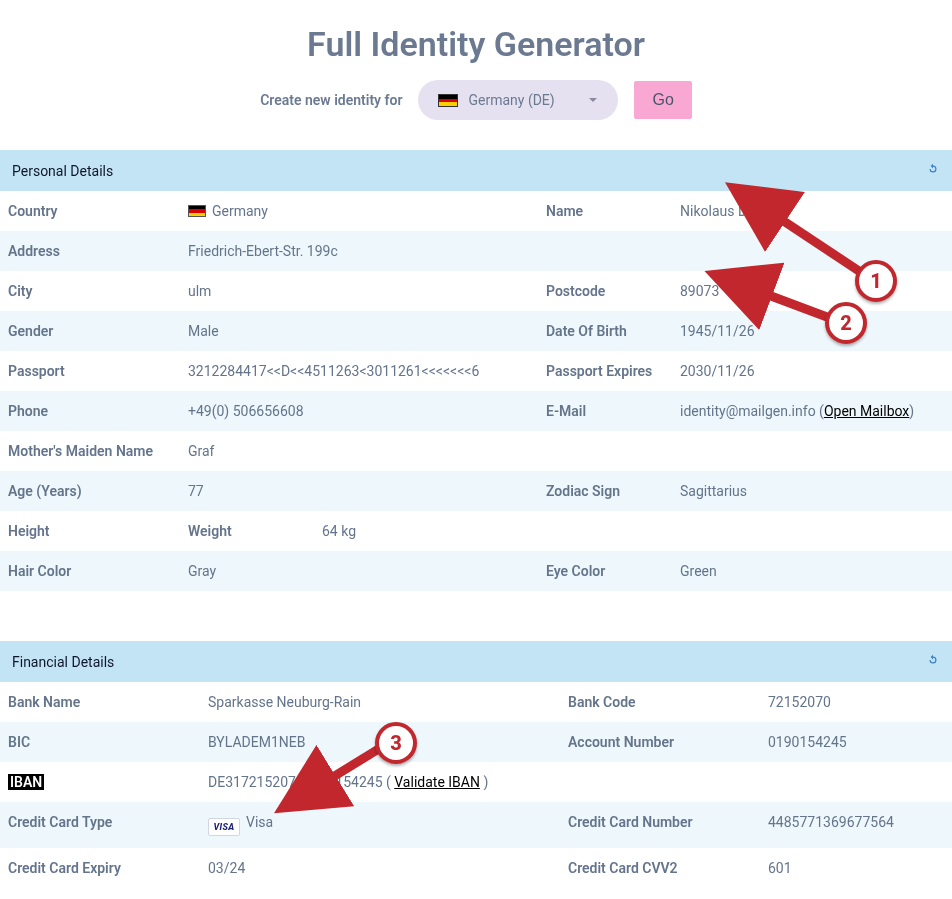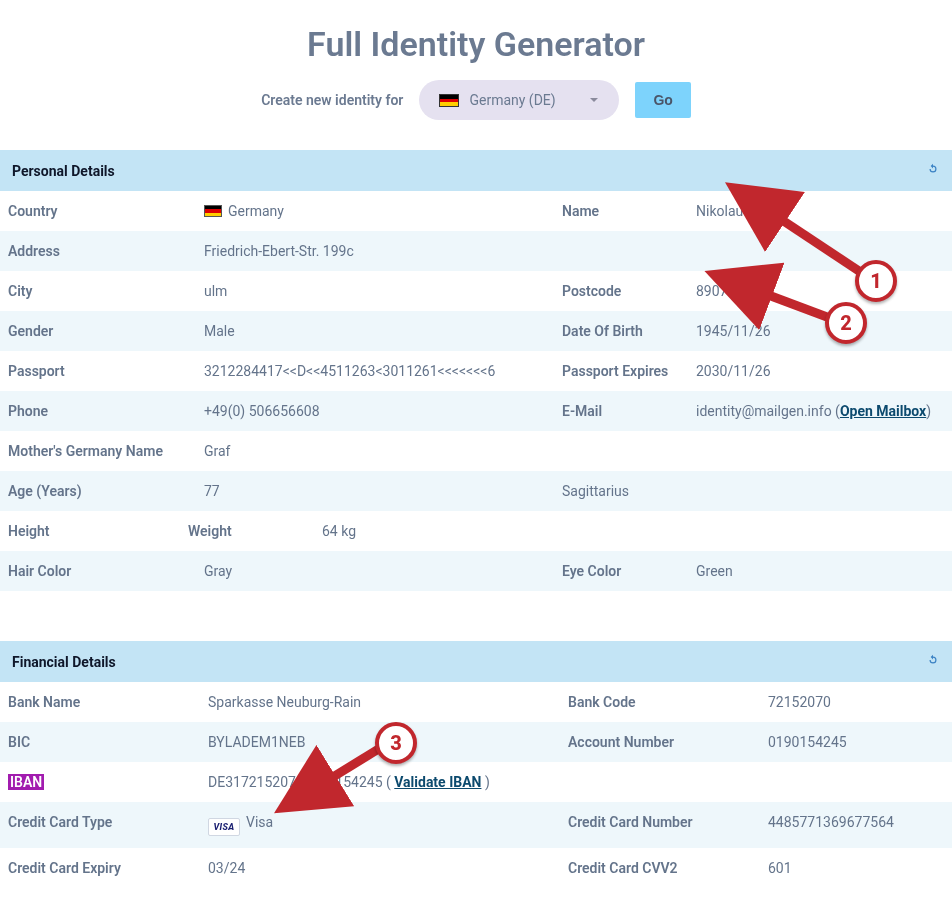--- a/index.html
+++ b/index.html
@@ -5,44 +5,44 @@
   * { box-sizing: border-box; margin: 0; padding: 0; }
   body { font-family: -apple-system, BlinkMacSystemFont, "Segoe UI", Roboto, Arial, sans-serif; background: #fff; color: #6b7280; width: 952px; font-size: 14px; }
   .page-title { text-align: center; color: #6b7a91; font-size: 34px; font-weight: 600; padding: 24px 0 16px; }
   .create-row { display: flex; align-items: center; justify-content: center; gap: 16px; padding: 0 0 30px; }
   .create-label { color: #6b7a91; font-weight: 600; font-size: 14px; }
   .country-select { display: inline-flex; align-items: center; gap: 10px; background: #e5e1f0; border-radius: 30px; padding: 12px 20px; min-width: 200px; position: relative; cursor: pointer; justify-content: flex-end; }
   .country-select .flag { width: 20px; height: 13px; display: inline-block; position: relative; background: linear-gradient(to bottom, #000 0 33.3%, #dd0000 33.3% 66.6%, #ffce00 66.6% 100%); border:1px solid #333;}
   .country-select .sel-text { color: #6b7a91; font-size: 14px; }
   .country-select .chev { margin-left: auto; }
   .chev svg { width: 10px; height: 10px; fill: #8a8a9c; }
-  .go-btn { background: #7dd3fc; border: none; padding: 10px 18px; color: #4a5568; font-weight: 700; font-size: 14px; border-radius: 2px; cursor: pointer; }
-  .section-header { background: #c3e4f5; color: #0f172a; font-weight: 700; padding: 12px 12px; display: flex; align-items: center; justify-content: space-between; font-size: 14px; }
+  .go-btn { background: #f9a8d4; border: none; padding: 10px 18px; color: #4a5568; font-weight: 400; font-size: 16px; border-radius: 2px; cursor: pointer; }
+  .section-header { background: #c3e4f5; color: #0f172a; font-weight: 400; padding: 12px 12px; display: flex; align-items: center; justify-content: space-between; font-size: 14px; }
   .refresh-icon svg { width: 14px; height: 14px; fill: #3b82c4; cursor: pointer; }
   .tbl { width: 100%; }
   .row { display: flex; padding: 0; }
   .row:nth-child(odd) { background: #ffffff; }
   .row:nth-child(even) { background: #eef7fb; }
   .cell-label { color: #64748b; font-weight: 600; padding: 12px 8px; }
   .cell-val { color: #64748b; padding: 12px 8px; }
   
   .p4 .cell-label.a { flex: 0 0 180px; }
-  .p4 .cell-val.b   { flex: 0 0 358px; margin-left: 16px; }
+  .p4 .cell-val.b   { flex: 0 0 358px; }
   .p4 .cell-label.c { flex: 0 0 134px; }
   .p4 .cell-val.d   { flex: 1 1 auto; }
   
   .f4 .cell-label.a { flex: 0 0 200px; }
   .f4 .cell-val.b   { flex: 0 0 360px; }
   .f4 .cell-label.c { flex: 0 0 200px; }
   .f4 .cell-val.d   { flex: 1 1 auto; }
   .small-flag { width: 18px; height: 12px; display: inline-block; background: linear-gradient(to bottom, #000 0 33.3%, #dd0000 33.3% 66.6%, #ffce00 66.6% 100%); border:1px solid #555; vertical-align: -1px; margin-right: 6px;}
-  a.link { color: #0c4a6e; text-decoration: underline; cursor: pointer; font-weight: bold; }
+  a.link { color: #000000; text-decoration: underline; cursor: pointer; }
   .visa-badge { display:inline-flex; align-items:center; justify-content:center; width:32px; height:18px; background:#fff; border:1px solid #d0d7e2; border-radius:2px; margin-right:6px; vertical-align:-3px;}
   .visa-badge span { color:#1a1f71; font-weight:800; font-style:italic; font-size:9px; letter-spacing:0.3px;}
-  .highlight { background:#a21caf; color:#fff; padding:0 2px;}
+  .highlight { background:#000000; color:#fff; padding:0 2px;}
   .gap { height: 50px; }
   
   .anno { position: absolute; pointer-events: none; }
   .circle-num { width:42px; height:42px; border:4px solid #c1272d; border-radius:50%; background:#fff; display:flex; align-items:center; justify-content:center; color:#c1272d; font-weight:800; font-size:20px; box-shadow: 0 2px 3px rgba(0,0,0,.3);}
   .container { position: relative; }
 </style>
 </head>
 <body>
 
 <div class="container">
@@ -99,26 +99,27 @@
       <div class="cell-label c">Passport Expires</div>
       <div class="cell-val d">2030/11/26</div>
     </div>
     <div class="row">
       <div class="cell-label a">Phone</div>
       <div class="cell-val b">+49(0) 506656608</div>
       <div class="cell-label c">E-Mail</div>
       <div class="cell-val d"><span>identity@mailgen.info</span> (<a class="link">Open Mailbox</a>)</div>
     </div>
     <div class="row">
-      <div class="cell-label a">Mother's Germany Name</div>
+      <div class="cell-label a">Mother's Maiden Name</div>
       <div class="cell-val b">Graf</div>
     </div>
     <div class="row">
       <div class="cell-label a">Age (Years)</div>
       <div class="cell-val b">77</div>
+      <div class="cell-label c">Zodiac Sign</div>
       <div class="cell-val d">Sagittarius</div>
     </div>
     <div class="row">
       <div class="cell-label a">Height</div>
       <div class="cell-label c">Weight</div>
       <div class="cell-val d">64 kg</div>
     </div>
     <div class="row">
       <div class="cell-label a">Hair Color</div>
       <div class="cell-val b">Gray</div>

